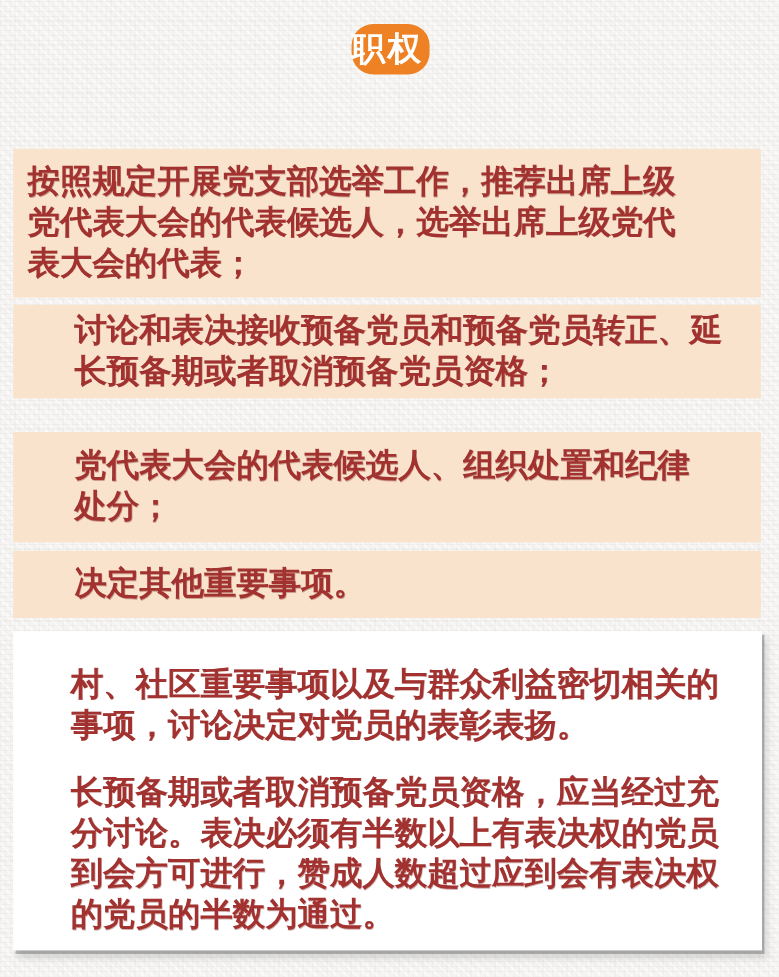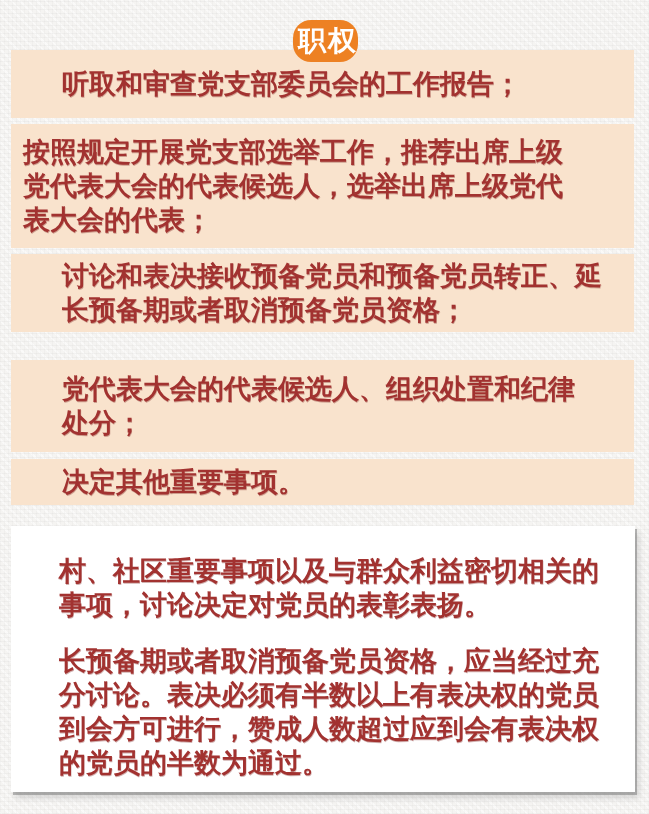--- a/index.html
+++ b/index.html
@@ -26,21 +26,21 @@
   .badge {
     position: absolute;
     left: 293px;
     top: 20px;
     width: 65px;
     height: 42px;
     background: #ed8123;
     z-index: 2;
     display: flex;
     align-items: center;
-    justify-content: flex-end;
+    justify-content: flex-start;
     border-radius: 18px;
   }
   .badge span {
     color: #ffffff;
     font-size: 28px;
     font-weight: bold;
     letter-spacing: 2px;
   }
   .bar {
     position: absolute;
@@ -59,21 +59,21 @@
     font-size: 27px;
     line-height: 34px;
     font-weight: 600;
     white-space: pre-line;
     text-shadow: 0.5px 0.5px 0 rgba(122,32,30,0.35);
   }
   .bar-1 { top: 50px;  height: 68px; }
   .bar-2 { top: 124px; height: 124px; padding-left: 12px; }
   .bar-3 { top: 254px; height: 78px; }
   .bar-4 { top: 360px; height: 92px; }
-  .bar-5 { top: 459px; height: 46px; }
+  .bar-5 { top: 459px; height: 56px; }
   .card {
     position: absolute;
     left: 11px;
     top: 526px;
     width: 624px;
     height: 266px;
     background: #ffffff;
     box-sizing: border-box;
     padding: 28px 28px 0 48px;
     box-shadow: 2px 3px 0 rgba(130,130,130,0.55), 4px 6px 6px rgba(150,150,150,0.35);
@@ -84,23 +84,20 @@
 </style>
 </head>
 <body>
 
 <div class="page">
 
   <div class="badge">
     <span>职权</span>
   </div>
 
-  <div class="bar bar-1">
-    <p>听取和审查党支部委员会的工作报告；</p>
-  </div>
 
   <div class="bar bar-2">
     <p>按照规定开展党支部选举工作，推荐出席上级
 党代表大会的代表候选人，选举出席上级党代
 表大会的代表；</p>
   </div>
 
   <div class="bar bar-3">
     <p>讨论和表决接收预备党员和预备党员转正、延
 长预备期或者取消预备党员资格；</p>

